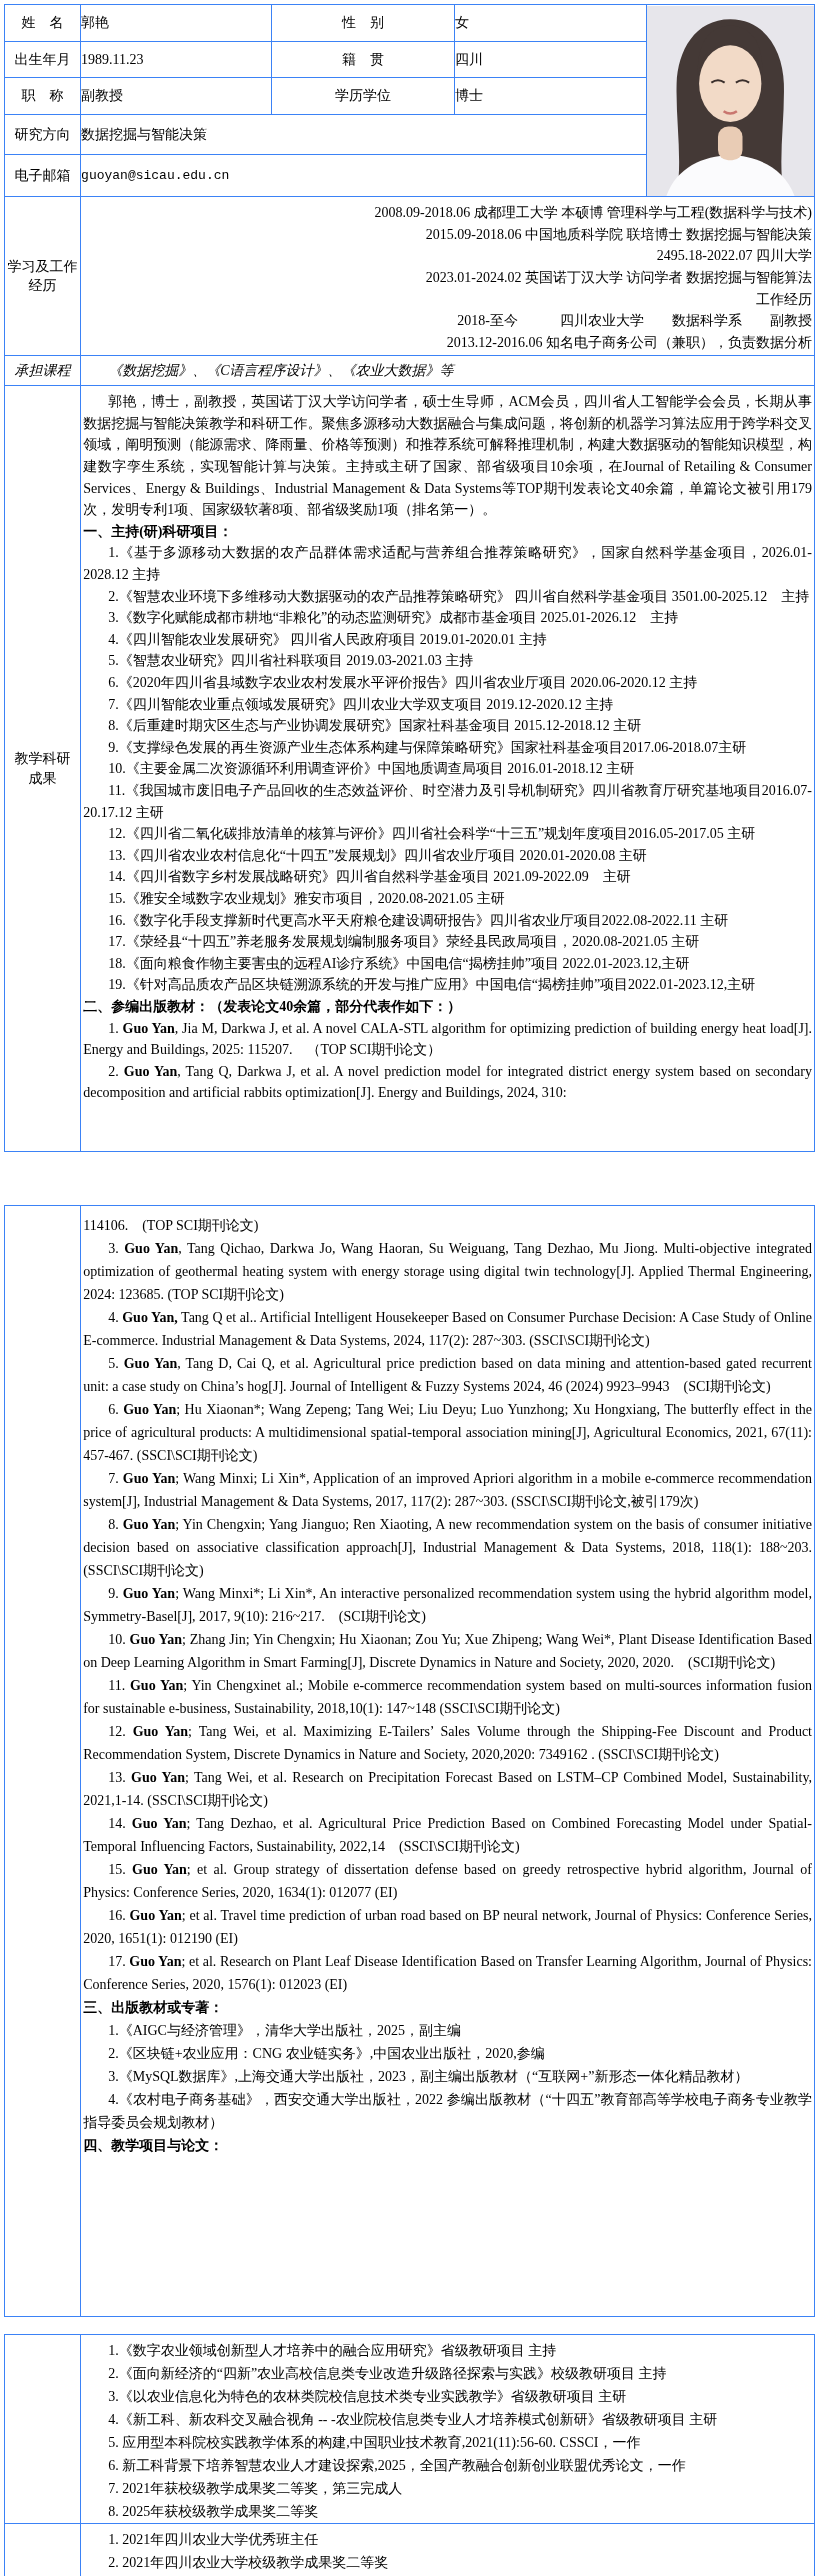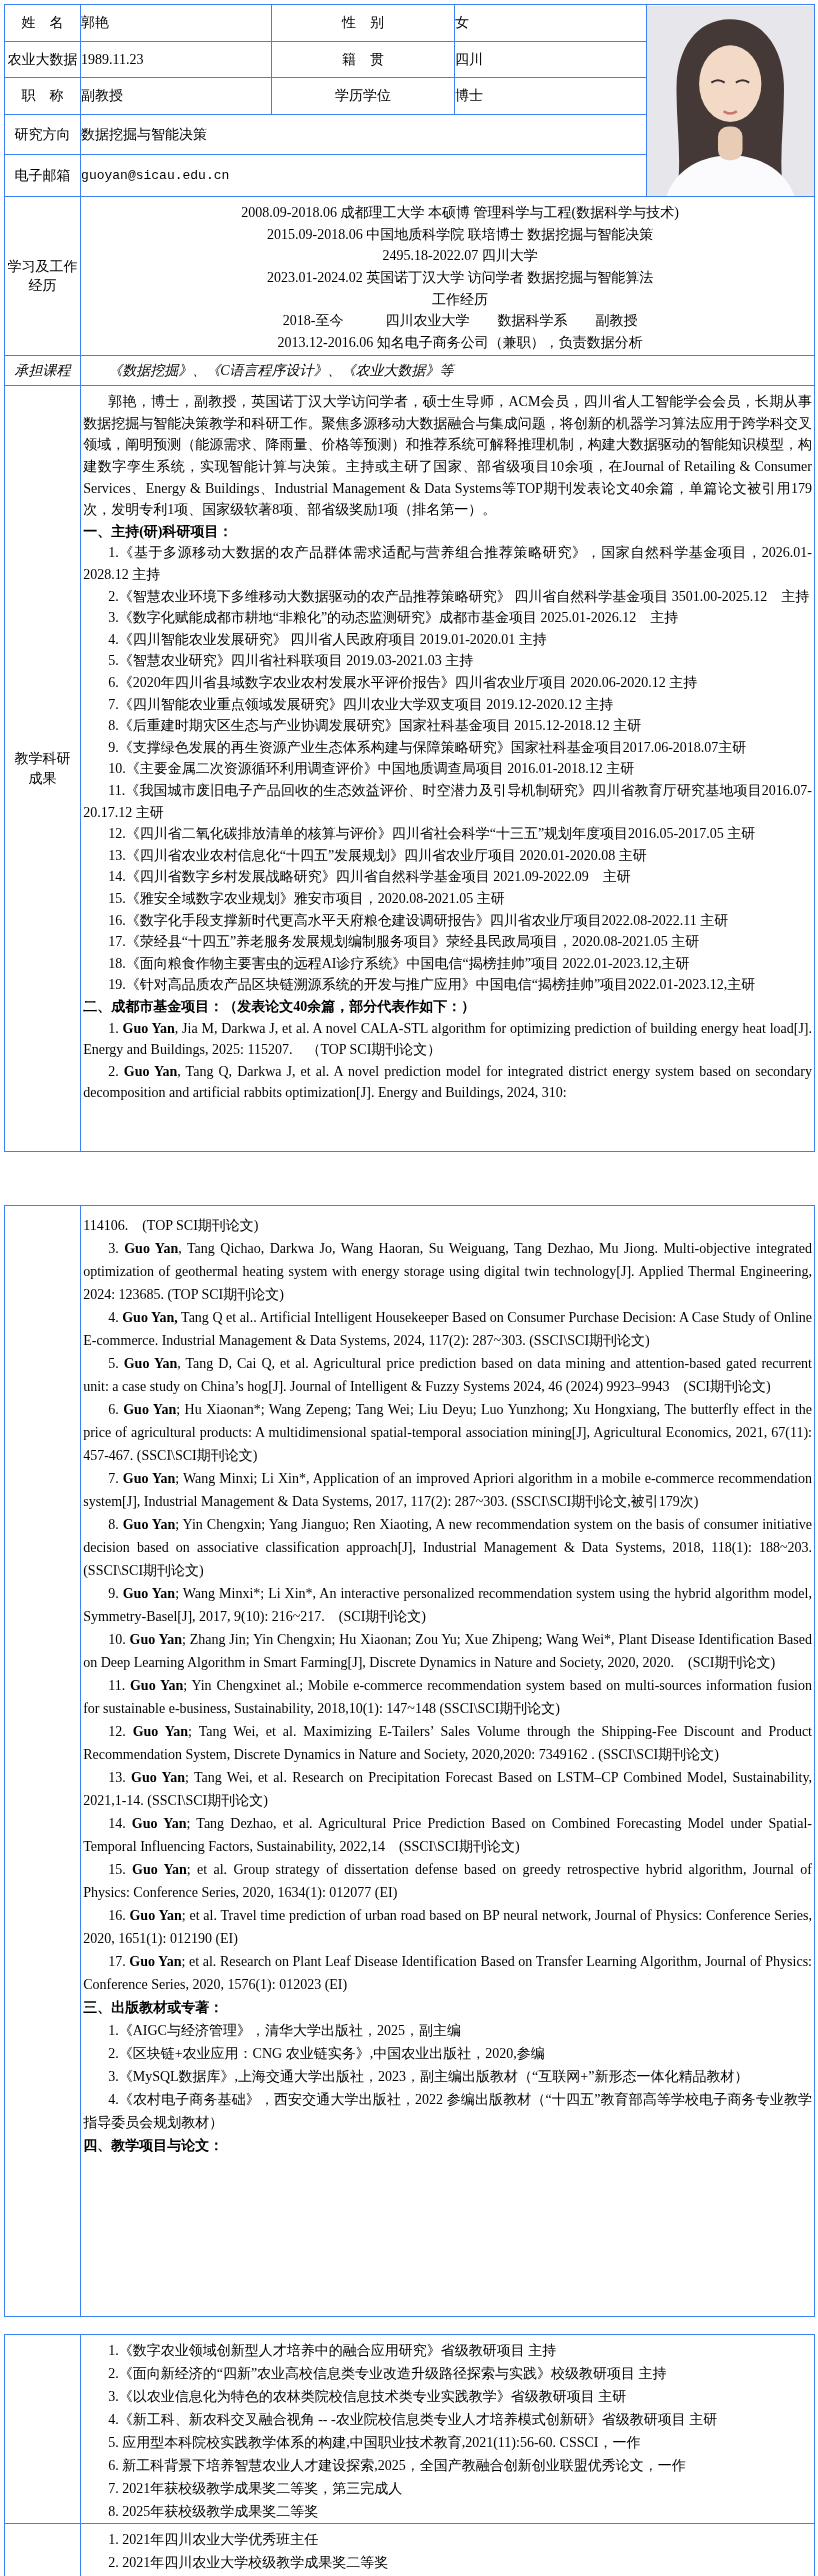--- a/index.html
+++ b/index.html
@@ -7,21 +7,21 @@
   .page{padding:4.1px;box-sizing:border-box;font-family:"Liberation Serif","DejaVu Serif",serif;color:#000;}
   table.tbl{border-collapse:collapse;table-layout:fixed;width:810px;}
   td{border:1px solid #3b82f6;padding:0;vertical-align:middle;box-sizing:border-box;overflow:hidden;}
   .lbl{font-size:14px;text-align:center;white-space:pre-line;line-height:19.6px;}
   .val{font-size:14px;text-align:left;}
   .email{font-family:"Liberation Mono","DejaVu Sans Mono",monospace;font-size:13px;}
   .content{vertical-align:top;padding:5.2px 2.1px 0 2.1px;}
   .para{font-size:14px;line-height:21.6px;margin:0;text-align:justify;text-indent:25px;}
   .noindent{text-indent:0;}
   .heading{font-weight:bold;text-indent:0;}
-  .exp .para{text-align:center;}
+  .exp .para{text-align:right;}
   .courses-cell{vertical-align:middle;padding:0 2.1px;}
   .courses-cell .para{line-height:15.5px;}
   .block2{margin-top:53px;}
   .block2 .para{line-height:23px;}
   .block2 .content{padding-top:7.7px;}
   .block3{margin-top:16.5px;}
   .block3 .para{line-height:23px;text-align:left;}
   .block3 .content{padding-top:4.1px;}
   .honor{line-height:18.5px;text-align:left;}
   .photo-cell{padding:0;}
@@ -62,21 +62,21 @@
             <ellipse cx="163" cy="152" rx="61" ry="75" fill="#f2dac7"></ellipse>
             <path d="M100 142 C96 68 124 40 163 38 C202 40 230 68 226 142 C222 100 205 76 163 74 C121 76 104 100 100 142 Z" fill="#443936"></path>
             <path d="M126 150 q13 -9 26 0" stroke="#3a2f2c" stroke-width="4" fill="none"></path>
             <path d="M174 150 q13 -9 26 0" stroke="#3a2f2c" stroke-width="4" fill="none"></path>
             <path d="M150 206 q13 9 26 0" stroke="#c9766f" stroke-width="5" fill="none"></path>
           </svg>
         </div>
       </td>
     </tr>
     <tr class="r2">
-      <td class="lbl">农业大数据</td>
+      <td class="lbl">出生年月</td>
       <td class="val">1989.11.23</td>
       <td class="lbl">籍　贯</td>
       <td class="val">四川</td>
     </tr>
     <tr class="r3">
       <td class="lbl">职　称</td>
       <td class="val">副教授</td>
       <td class="lbl">学历学位</td>
       <td class="val">博士</td>
     </tr>
@@ -129,21 +129,21 @@
               <p class="para">11.《我国城市废旧电子产品回收的生态效益评价、时空潜力及引导机制研究》四川省教育厅研究基地项目2016.07-20.17.12 主研</p>
               <p class="para">12.《四川省二氧化碳排放清单的核算与评价》四川省社会科学“十三五”规划年度项目2016.05-2017.05 主研</p>
               <p class="para">13.《四川省农业农村信息化“十四五”发展规划》四川省农业厅项目 2020.01-2020.08 主研</p>
               <p class="para">14.《四川省数字乡村发展战略研究》四川省自然科学基金项目 2021.09-2022.09　主研</p>
               <p class="para">15.《雅安全域数字农业规划》雅安市项目，2020.08-2021.05 主研</p>
               <p class="para">16.《数字化手段支撑新时代更高水平天府粮仓建设调研报告》四川省农业厅项目2022.08-2022.11 主研</p>
               <p class="para">17.《荥经县“十四五”养老服务发展规划编制服务项目》荥经县民政局项目，2020.08-2021.05 主研</p>
               <p class="para">18.《面向粮食作物主要害虫的远程AI诊疗系统》中国电信“揭榜挂帅”项目 2022.01-2023.12,主研</p>
               <p class="para">19.《针对高品质农产品区块链溯源系统的开发与推广应用》中国电信“揭榜挂帅”项目2022.01-2023.12,主研</p>
             </div>
-        <p class="para heading">二、成都市基金项目：（发表论文40余篇，部分代表作如下：）</p>
+        <p class="para heading">二、参编出版教材：（发表论文40余篇，部分代表作如下：）</p>
         <div>
               <p class="para">1. <b>Guo Yan</b>, Jia M, Darkwa J, et al. A novel CALA-STL algorithm for optimizing prediction of building energy heat load[J]. Energy and Buildings, 2025: 115207.　（TOP SCI期刊论文）</p>
               <p class="para">2. <b>Guo Yan</b>, Tang Q, Darkwa J, et al. A novel prediction model for integrated district energy system based on secondary decomposition and artificial rabbits optimization[J]. Energy and Buildings, 2024, 310:</p>
             </div>
       </td>
     </tr>
   </tbody>
     </table>
 
   <table class="tbl block2">

